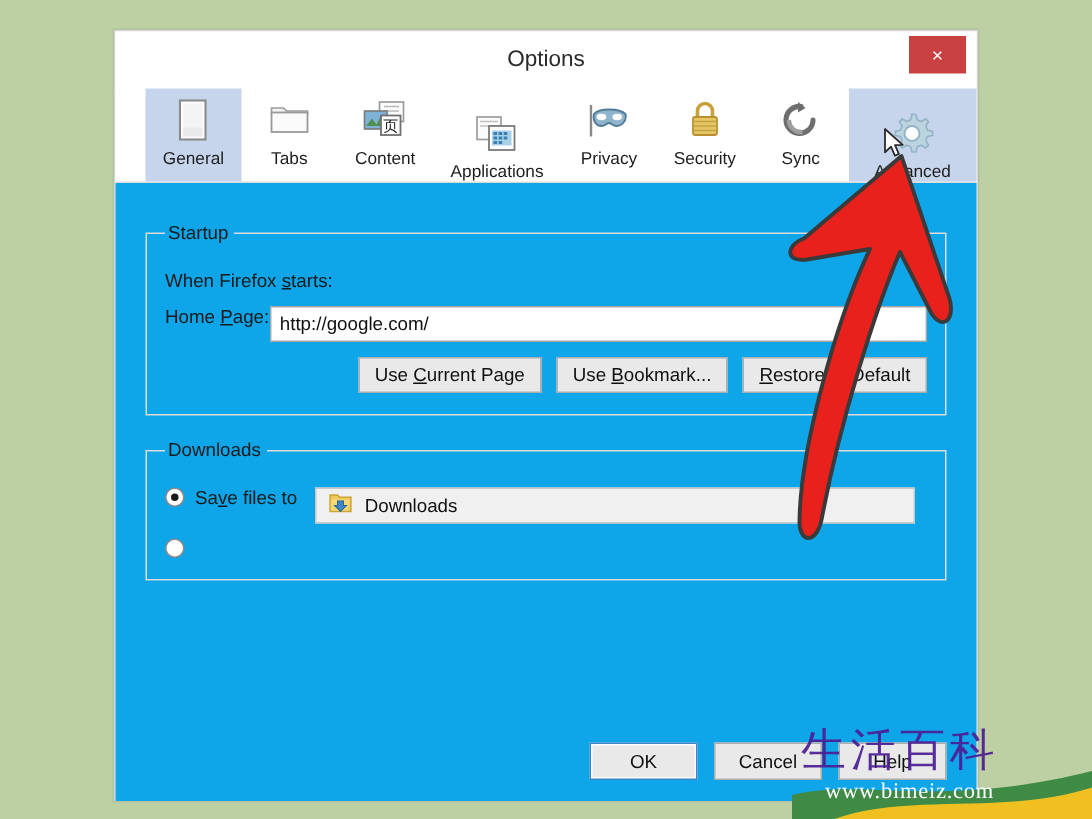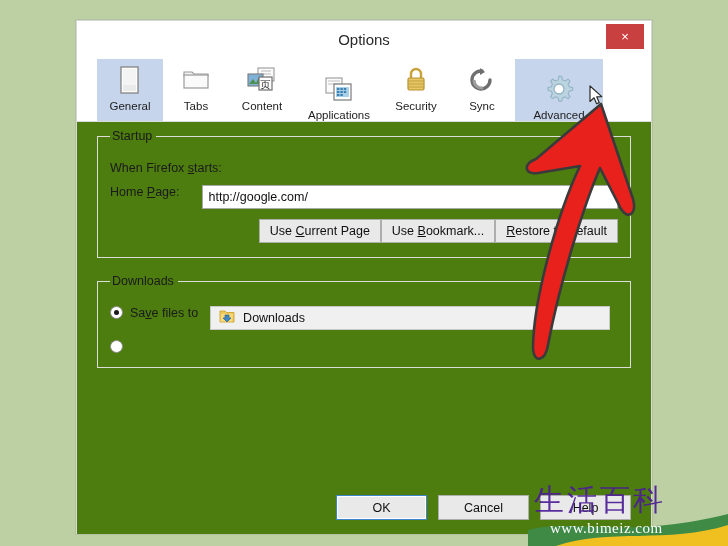--- a/index.html
+++ b/index.html
@@ -77,22 +77,22 @@
     font-size: 11.5px;
     color: #1d1d1d;
     margin-top: 3px;
     white-space: nowrap;
   }
 
   
   .panel-body {
     position: relative;
     height: 412px;
-    background: #4d7c0f;
-    padding: 7px 20px 0 20px;
+    background: #0ea5e9;
+    padding: 26px 20px 0 20px;
   }
 
   fieldset.group {
     border: 1px solid #dcdcdc;
     border-radius: 0;
     padding: 8px 12px 14px 12px;
     margin-bottom: 16px;
     position: relative;
     background: transparent;
   }
@@ -135,32 +135,33 @@
     transform: translateY(-60%);
     width: 9px; height: 9px;
     border-right: 2px solid #333;
     border-bottom: 2px solid #333;
     transform: translateY(-70%) rotate(45deg);
   }
 
   .text-input {
     flex: 1;
     height: 24px;
-    margin-left: 22px;
+    margin-left: 0;
     background: #ffffff;
     border: 1px solid #a9a9a9;
     font-size: 12.5px;
     color: #101010;
     padding: 0 6px;
     font-family: "Liberation Sans", sans-serif;
   }
 
   .btnrow {
     display: flex;
     justify-content: flex-end;
+    gap: 10px;
     margin-top: 10px;
   }
   button.winbtn {
     height: 24px;
     min-width: 112px;
     background: #e9e9e9;
     border: 1px solid #adadad;
     font-size: 12.5px;
     color: #101010;
     cursor: pointer;
@@ -206,21 +207,21 @@
   }
 
   
   .footer {
     position: absolute;
     right: 20px; bottom: 14px;
     display: flex;
     gap: 11px;
   }
   button.footbtn {
-    width: 91px; height: 25px;
+    width: 72px; height: 25px;
     background: #e9e9e9;
     border: 1px solid #adadad;
     font-size: 12.5px;
     color: #101010;
     cursor: pointer;
     font-family: "Liberation Sans", sans-serif;
   }
   button.footbtn.primary {
     background: #e9e9e9;
     border: 1px solid #3d85c8;
@@ -329,20 +330,31 @@
             <rect x="17.4" y="16" width="2.4" height="2"></rect>
               <rect x="20.8" y="16" width="2.4" height="2"></rect>
             <rect x="14" y="19" width="2.4" height="2"></rect>
               <rect x="17.4" y="19" width="2.4" height="2"></rect>
           </g>
         </svg>
       </span>
       <span class="tab-label">Applications</span>
     </div>
 
+    <div class="tab">
+      <span class="tab-icon">
+        <svg width="32" height="26" viewBox="0 0 32 26">
+          <line x1="4" y1="3" x2="4" y2="24" stroke="#8a8a8a" stroke-width="1.6"></line>
+          <path d="M6 9 C9 5, 23 5, 27 9 C28 13, 25 17, 21 17 C18.5 17, 17.5 15, 16 15 C14.5 15, 13.5 17, 11 17 C7 17, 5 13, 6 9 Z" fill="#8fb4cc" stroke="#4f7a96" stroke-width="1.2"></path>
+          <ellipse cx="11" cy="11" rx="3.2" ry="2.1" fill="#ffffff"></ellipse>
+          <ellipse cx="21.5" cy="11" rx="3.2" ry="2.1" fill="#ffffff"></ellipse>
+        </svg>
+      </span>
+      <span class="tab-label">Privacy</span>
+    </div>
 
     <div class="tab">
       <span class="tab-icon">
         <svg width="26" height="30" viewBox="0 0 26 30">
           <path d="M8 13 L8 9 A5 5 0 0 1 18 9 L18 13" fill="none" stroke="#c9a13a" stroke-width="2.4"></path>
           <rect x="5" y="13" width="16" height="12" rx="1.5" fill="#e7c765" stroke="#b8902f" stroke-width="1.2"></rect>
           <line x1="5" y1="16" x2="21" y2="16" stroke="#c2a044" stroke-width="1"></line>
           <line x1="5" y1="19" x2="21" y2="19" stroke="#c2a044" stroke-width="1"></line>
           <line x1="5" y1="22" x2="21" y2="22" stroke="#c2a044" stroke-width="1"></line>
         </svg>

